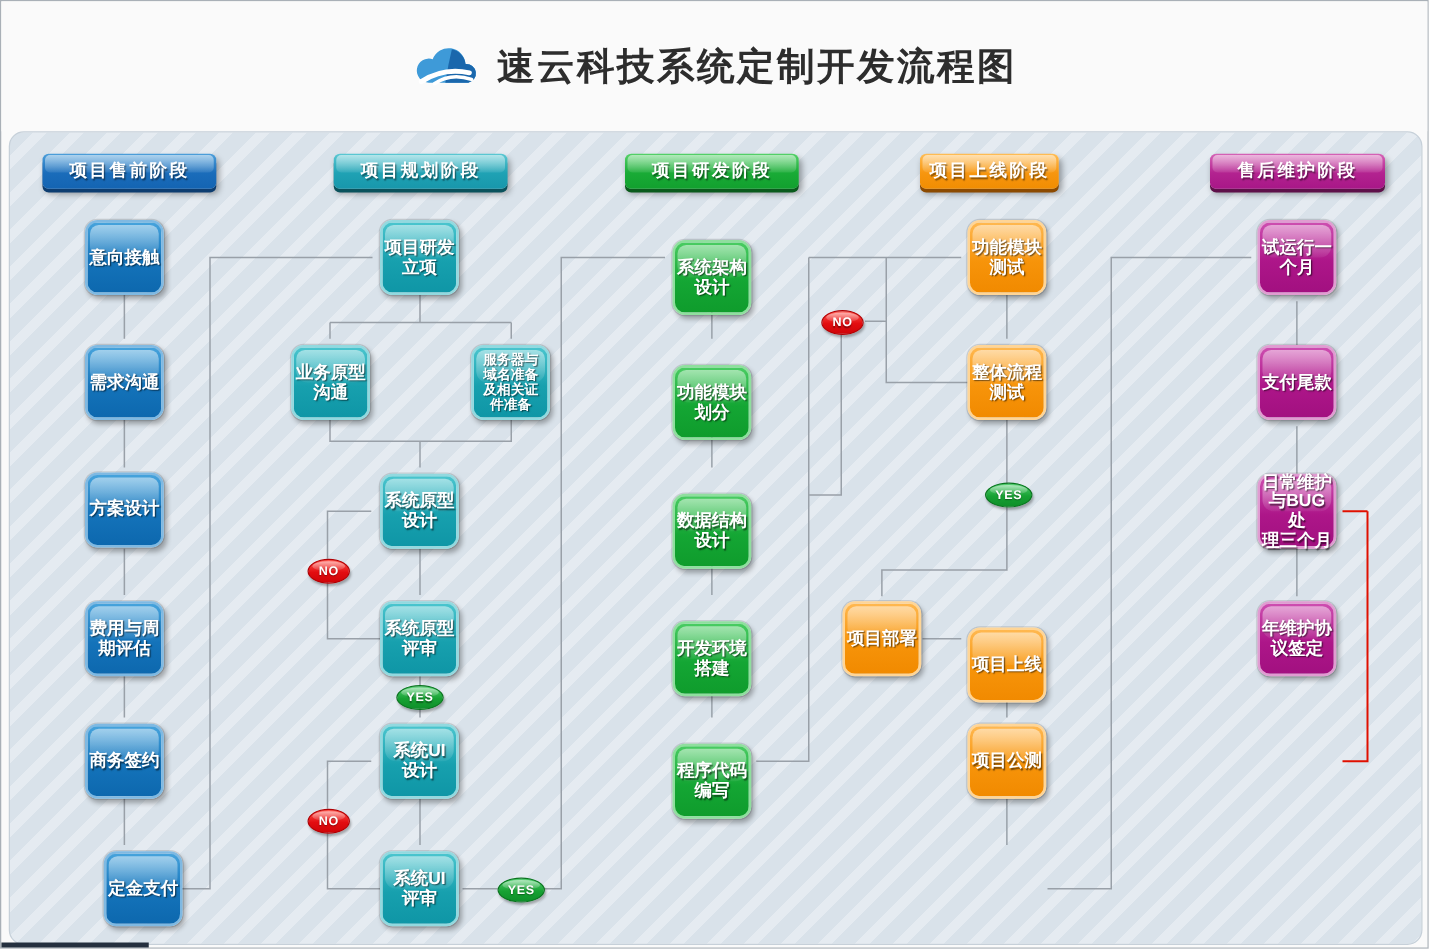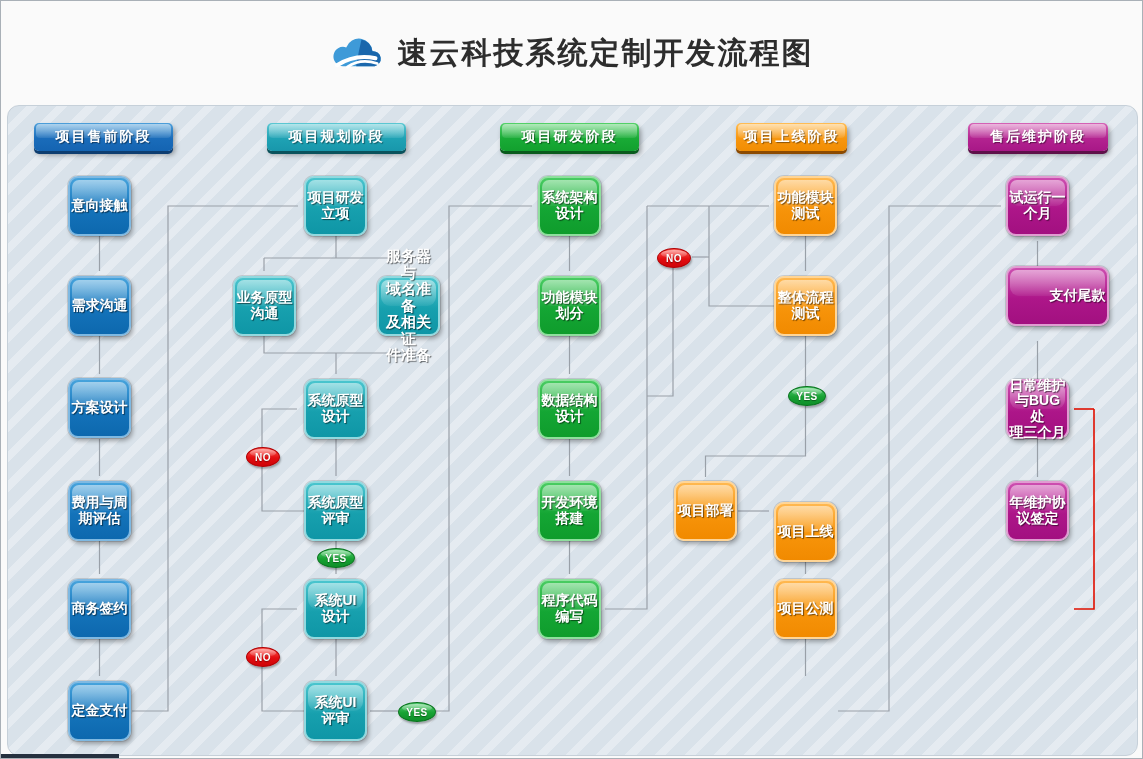--- a/index.html
+++ b/index.html
@@ -30,24 +30,24 @@
   .st4{background:linear-gradient(180deg,#d563b6 0%,#b32390 55%,#a81787 100%);box-shadow:0 3px 0 #5e1049,2px 4px 5px rgba(0,0,0,.35);}
   
   .nb{position:absolute;width:59px;height:56px;border-radius:10px;border:2px solid;
       display:flex;align-items:center;justify-content:center;text-align:center;
       color:#fff;font-size:14px;font-weight:bold;line-height:1.12;white-space:pre-line;
       text-shadow:1px 1px 1px rgba(0,0,0,.55);
       box-shadow:0 0 0 1px rgba(0,0,0,.12),2px 3px 4px rgba(0,0,0,.3);}
   .nb::before{content:"";position:absolute;left:2px;right:2px;top:2px;height:46%;border-radius:7px 7px 9px 9px;
       background:linear-gradient(180deg,rgba(255,255,255,.5),rgba(255,255,255,.06));}
   .nb span{position:relative;z-index:2;}
-  .nb-sm{font-size:15px;line-height:1.1;}
+  .nb-sm{font-size:11px;line-height:1.1;}
   .c0{border-color:#7fb9e2;background:linear-gradient(180deg,#46a3dc 0%,#1473ba 55%,#0d68ae 100%);}
   .c1{border-color:#92d9df;background:linear-gradient(180deg,#4ac5ce 0%,#17a0ae 55%,#0f96a6 100%);}
-  .c2{border-color:#8fdf9e;background:linear-gradient(180deg,#49cc62 0%,#14a634 55%,#0f9c2c 100%);}
+  .c2{border-color:#8fdf9e;background:linear-gradient(180deg,#49cc62 0%,#14a634 55%,#0f9c2c 100%);margin-top:16px;}
   .c3{border-color:#ffd596;background:linear-gradient(180deg,#ffb850 0%,#f7940a 55%,#f18a00 100%);}
   .c4{border-color:#e09cd1;background:linear-gradient(180deg,#cd4eb0 0%,#ad1689 55%,#a21080 100%);}
   
   .badge{position:absolute;border-radius:50%;display:flex;align-items:center;justify-content:center;
          color:#fff;font-size:10px;font-weight:bold;letter-spacing:.5px;
          text-shadow:0 1px 1px rgba(0,0,0,.4);box-shadow:1px 2px 2px rgba(0,0,0,.3);}
   .badge::before{content:"";position:absolute;left:3px;right:3px;top:1px;height:45%;border-radius:50%;
          background:linear-gradient(180deg,rgba(255,255,255,.55),rgba(255,255,255,.05));}
   .badge span{position:relative;z-index:2;}
   .b-no{width:32px;height:18px;background:linear-gradient(180deg,#ff5a52 0%,#e30d10 55%,#cf0408 100%);border:1px solid #b00004;justify-content:center;}
@@ -147,21 +147,21 @@
   <div class="stage st4" style="left:967px;width:140px;">
       <span>售后维护阶段</span>
     </div>
 
   <div class="nb c0" style="left:67px;top:175px;"><span>意向接触</span></div>
   <div class="nb c0" style="left:67px;top:275px;"><span>需求沟通</span></div>
   <div class="nb c0" style="left:67px;top:377px;font-family:Liberation Serif, serif;"><span>方案设计</span></div>
   <div class="nb c0" style="left:67px;top:480px;"><span>费用与周
 期评估</span></div>
   <div class="nb c0" style="left:67px;top:578px;"><span>商务签约</span></div>
-  <div class="nb c0" style="left:67px;top:680px;"><span>定金支付</span></div>
+  <div class="nb c0" style="left:82px;top:680px;"><span>定金支付</span></div>
 
   <div class="nb c1" style="left:303px;top:175px;"><span>项目研发
 立项</span></div>
   <div class="nb c1" style="left:232px;top:275px;"><span>业务原型
 沟通</span></div>
   <div class="nb c1 nb-sm" style="left:376px;top:275px;"><span>服务器与
 域名准备
 及相关证
 件准备</span></div>
   <div class="nb c1" style="left:303px;top:378px;"><span>系统原型
@@ -187,21 +187,21 @@
   <div class="nb c3" style="left:773px;top:175px;"><span>功能模块
 测试</span></div>
   <div class="nb c3" style="left:773px;top:275px;"><span>整体流程
 测试</span></div>
   <div class="nb c3" style="left:673px;top:480px;"><span>项目部署</span></div>
   <div class="nb c3" style="left:773px;top:501px;"><span>项目上线</span></div>
   <div class="nb c3" style="left:773px;top:578px;"><span>项目公测</span></div>
 
   <div class="nb c4" style="left:1005px;top:175px;"><span>试运行一
 个月</span></div>
-  <div class="nb c4" style="left:1005px;top:265px;padding-left:40px;"><span>支付尾款</span></div>
+  <div class="nb c4" style="left:1005px;top:275px;"><span>支付尾款</span></div>
   <div class="nb c4" style="left:1005px;top:378px;"><span>日常维护
 与BUG处
 理三个月</span></div>
   <div class="nb c4" style="left:1005px;top:480px;text-align:center;"><span>年维护协
 议签定</span></div>
 
   <div class="badge b-no" style="left:245px;top:446px;">
       <span>NO</span>
     </div>
   <div class="badge b-no" style="left:245px;top:646px;">

